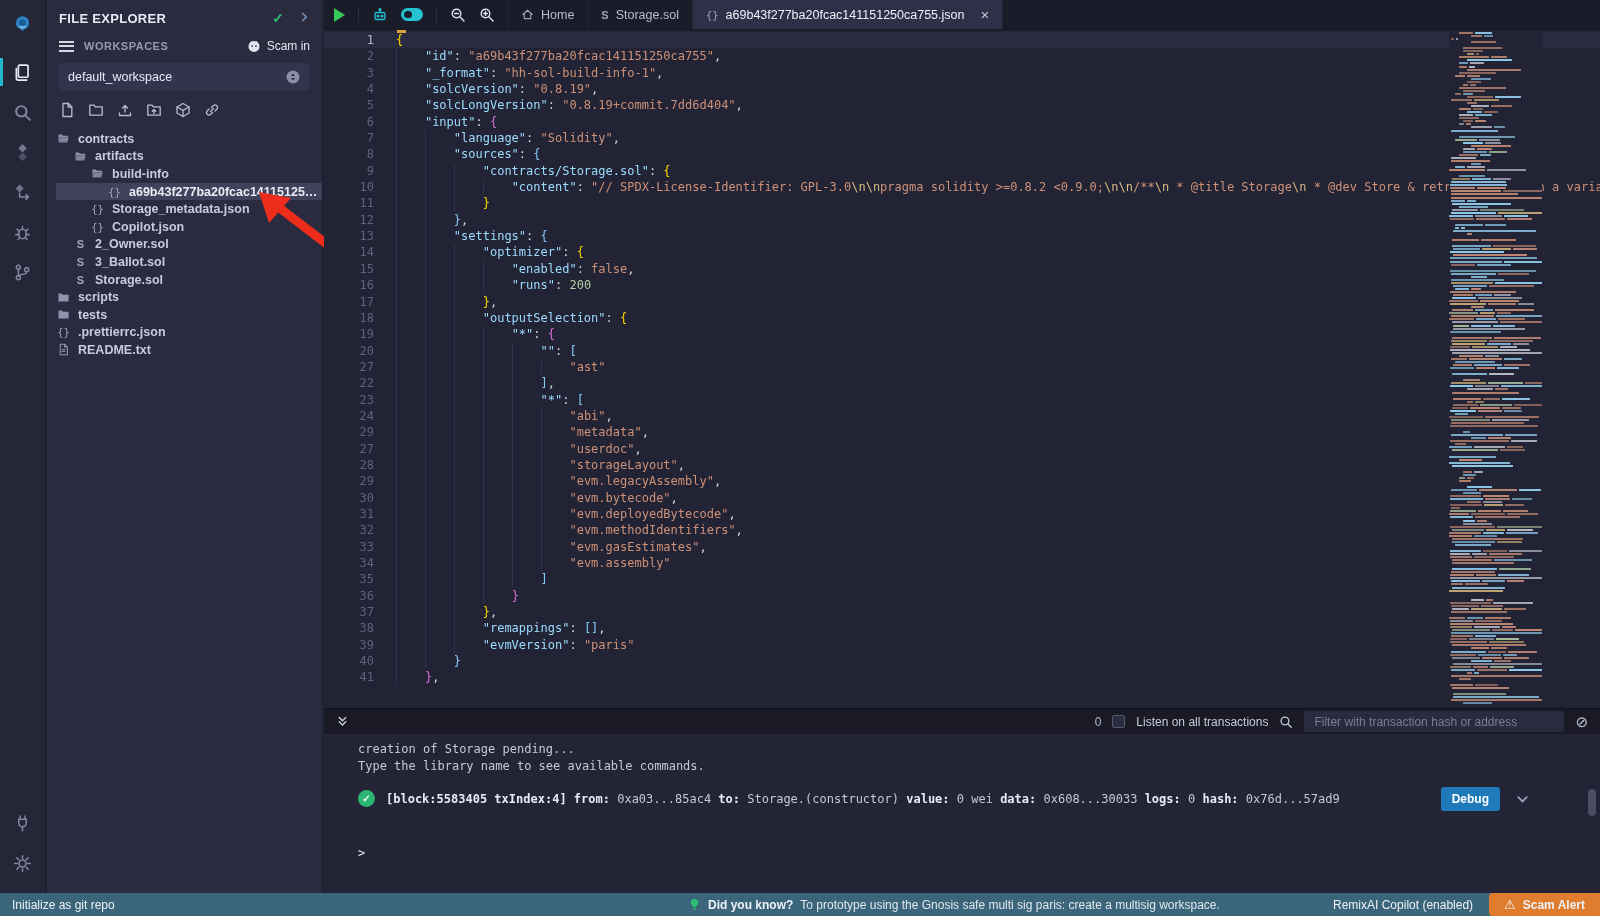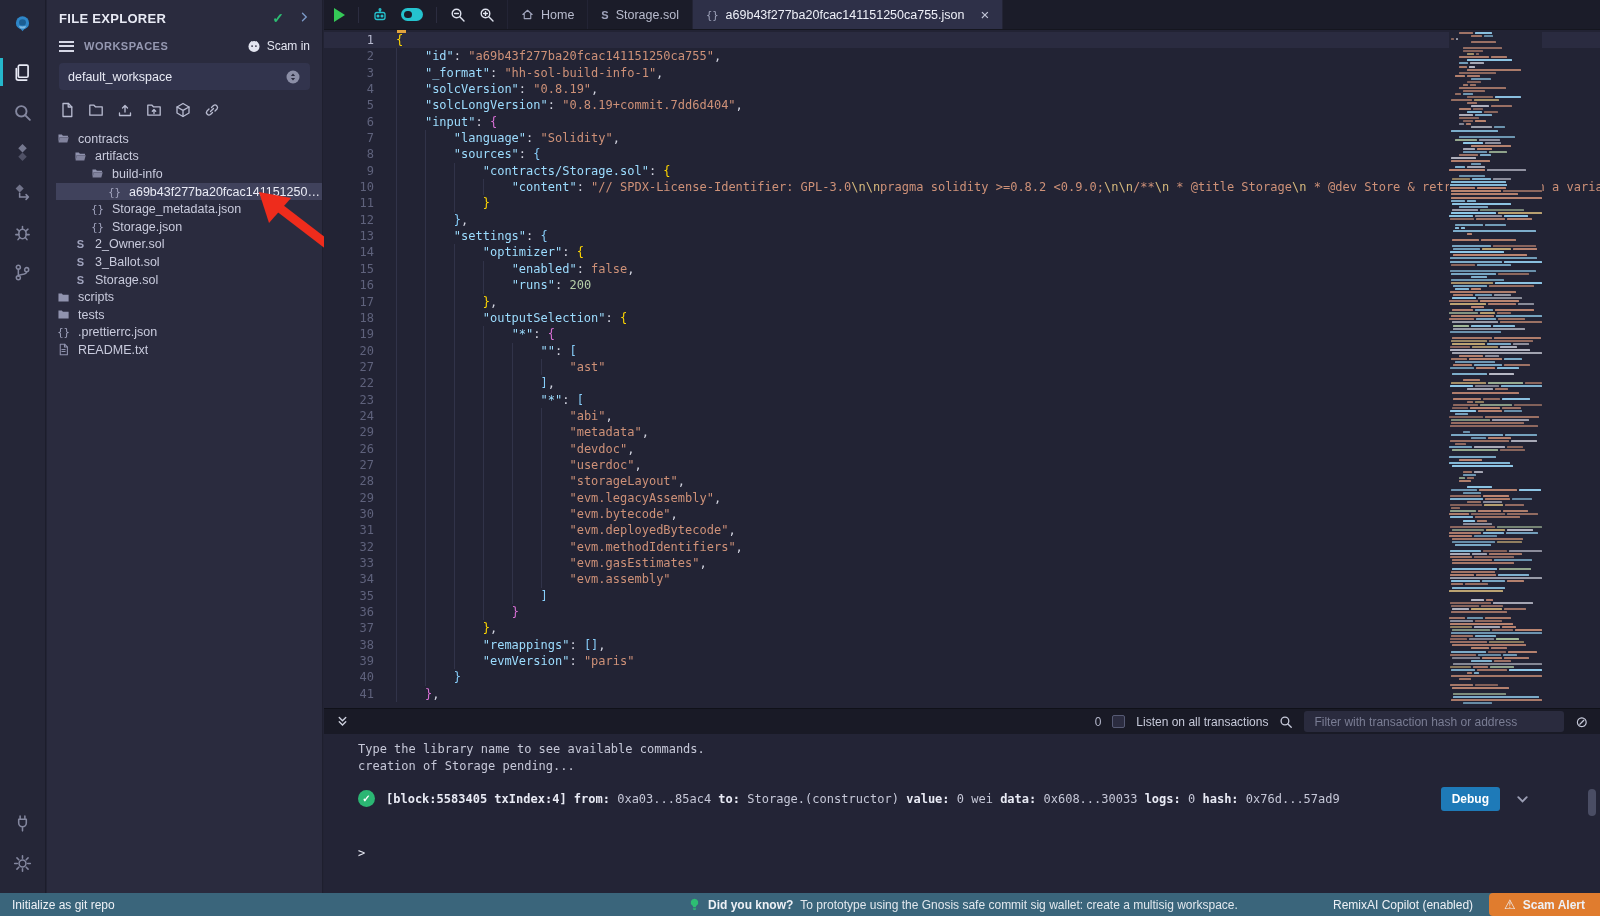--- a/index.html
+++ b/index.html
@@ -38,21 +38,21 @@
   .ws-name { flex:1; font-size:12.5px; color:#e8eaf5; }
   .fe-toolbar { display:flex; gap:13px; margin:12px 12px 6px; color:#b9bcd1; }
   .fe-toolbar svg { width:16px; height:16px; cursor:pointer; }
   .tree { padding:6px 0 0 9px; font-size:12.5px; }
   .trow { height:17.6px; display:flex; align-items:center; cursor:pointer; white-space:nowrap; }
   .trow.sel { background:#40425c; color:#e9ebf5; }
   .t-ic { display:inline-flex; width:15px; justify-content:center; margin-right:7px; color:#9093ae; flex:none; }
   .t-ic svg { width:13px; height:13px; }
   .t-ic.json { font-family:"DejaVu Sans Mono",monospace; font-size:10.5px; color:#a0a3bd; }
   .t-ic.sol  { font-size:11px; font-weight:bold; color:#a0a3bd; }
-  .t-label { overflow:hidden; text-overflow:ellipsis; }
+  .t-label { overflow:hidden; text-overflow:ellipsis;font-weight:bold; }
   .arrow-svg { position:absolute; left:198px; top:182px; width:110px; height:80px; pointer-events:none; }
 
   
   .main { position:absolute; left:324px; top:0; right:0; bottom:23px; background:#222334; }
   .tabbar { height:30px; background:#1b1c29; border-bottom:1px solid #15161f;
             display:flex; align-items:stretch; }
   .controls { display:flex; align-items:center; gap:13px; padding:0 12px 0 10px; }
   .play { width:0; height:0; border-left:11px solid #35c957; border-top:7px solid transparent;
           border-bottom:7px solid transparent; cursor:pointer; }
   .csep { width:1px; height:16px; background:#2c2d40; }
@@ -303,21 +303,21 @@
         <div class="trow sel" style="padding-left: 51px;">
           <span class="t-ic json">{}</span>
           <span class="t-label">a69b43f277ba20fcac141151250ca755.json</span>
         </div>
         <div class="trow" style="padding-left: 34px;">
           <span class="t-ic json">{}</span>
           <span class="t-label">Storage_metadata.json</span>
         </div>
         <div class="trow" style="padding-left: 34px;">
           <span class="t-ic json">{}</span>
-          <span class="t-label">Storage.json</span>
+          <span class="t-label">Copilot.json</span>
         </div>
         <div class="trow" style="padding-left: 17px;">
           <span class="t-ic sol">S</span>
           <span class="t-label">2_Owner.sol</span>
         </div>
         <div class="trow" style="padding-left: 17px;">
           <span class="t-ic sol">S</span>
           <span class="t-label">3_Ballot.sol</span>
         </div>
         <div class="trow" style="padding-left: 17px;">
@@ -504,24 +504,20 @@
             <span class="ln">23</span>
             <span class="lcode"><span class="ig"></span><span class="ig"></span><span class="ig"></span><span class="ig"></span><span class="ig"></span><span class="k">"*"</span><span class="p">: </span><span class="b">[</span></span>
           </div>
           <div class="crow">
             <span class="ln">24</span>
             <span class="lcode"><span class="ig"></span><span class="ig"></span><span class="ig"></span><span class="ig"></span><span class="ig"></span><span class="ig"></span><span class="s">"abi"</span><span class="p">,</span></span>
           </div>
           <div class="crow">
             <span class="ln">29</span>
             <span class="lcode"><span class="ig"></span><span class="ig"></span><span class="ig"></span><span class="ig"></span><span class="ig"></span><span class="ig"></span><span class="s">"metadata"</span><span class="p">,</span></span>
-          </div>
-          <div class="crow">
-            <span class="ln">26</span>
-            <span class="lcode"><span class="ig"></span><span class="ig"></span><span class="ig"></span><span class="ig"></span><span class="ig"></span><span class="ig"></span><span class="s">"devdoc"</span><span class="p">,</span></span>
           </div>
           <div class="crow">
             <span class="ln">27</span>
             <span class="lcode"><span class="ig"></span><span class="ig"></span><span class="ig"></span><span class="ig"></span><span class="ig"></span><span class="ig"></span><span class="s">"userdoc"</span><span class="p">,</span></span>
           </div>
           <div class="crow">
             <span class="ln">28</span>
             <span class="lcode"><span class="ig"></span><span class="ig"></span><span class="ig"></span><span class="ig"></span><span class="ig"></span><span class="ig"></span><span class="s">"storageLayout"</span><span class="p">,</span></span>
           </div>
           <div class="crow">
@@ -1381,22 +1377,22 @@
           <svg viewBox="0 0 16 16" fill="none" stroke="currentColor" stroke-width="1.5" stroke-linecap="round">
               <circle cx="6.8" cy="6.8" r="4.4"></circle>
               <path d="M10.2 10.2 14 14"></path>
             </svg>
         </span>
         <input class="tb-input" placeholder="Filter with transaction hash or address" style="">
         <span class="tb-block">⊘</span>
       </div>
       <div class="termbody">
         <div class="tlines" id="tlines">
+            <div>creation of Storage pending...</div>
             <div>Type the library name to see available commands.</div>
-            <div>creation of Storage pending...</div>
           </div>
         <div class="txrow">
           <span class="txcheck">✓</span>
           <span class="txseg" id="txseg"><b>[block:5583405 txIndex:4] </b><b>from:</b><span> 0xa03...85ac4 </span><b>to:</b><span> Storage.(constructor) </span><b>value:</b><span> 0 wei </span><b>data:</b><span> 0x608...30033 </span><b>logs:</b><span> 0 </span><b>hash:</b><span> 0x76d...57ad9</span></span>
         </div>
         <div class="tx-actions">
           <button class="debug-btn">Debug</button>
           <span class="tx-chev">
             <svg viewBox="0 0 16 16" fill="none" stroke="currentColor" stroke-width="2" stroke-linecap="round">
                 <path d="M3.5 5.5 8 10l4.5-4.5"></path>
@@ -1410,21 +1406,21 @@
   </div>
 
   <div class="statusbar">
     <span class="sb-left">Initialize as git repo</span>
     <div class="sb-tip">
       <svg viewBox="0 0 16 16">
         <path d="M8 .8a4.6 4.6 0 0 0-2.6 8.4c.6.5 1 1.1 1 1.8h3.2c0-.7.4-1.3 1-1.8A4.6 4.6 0 0 0 8 .8z" fill="#2dbe73"></path>
         <path d="M6.5 12.6h3M7 14.2h2" stroke="#2dbe73" stroke-width="1.1" stroke-linecap="round"></path>
       </svg>
       <b>Did you know?</b>
-      <span class="tt">To prototype using the Gnosis safe commit sig wallet: create a multisig workspace.</span>
+      <span class="tt">To prototype using the Gnosis safe multi sig paris: create a multisig workspace.</span>
     </div>
     <div class="sb-right">
       <span class="copilot">RemixAI Copilot (enabled)</span>
       <div class="scam">
         <span class="warn">⚠</span>
         <span>Scam Alert</span>
       </div>
     </div>
   </div>
 </div>

